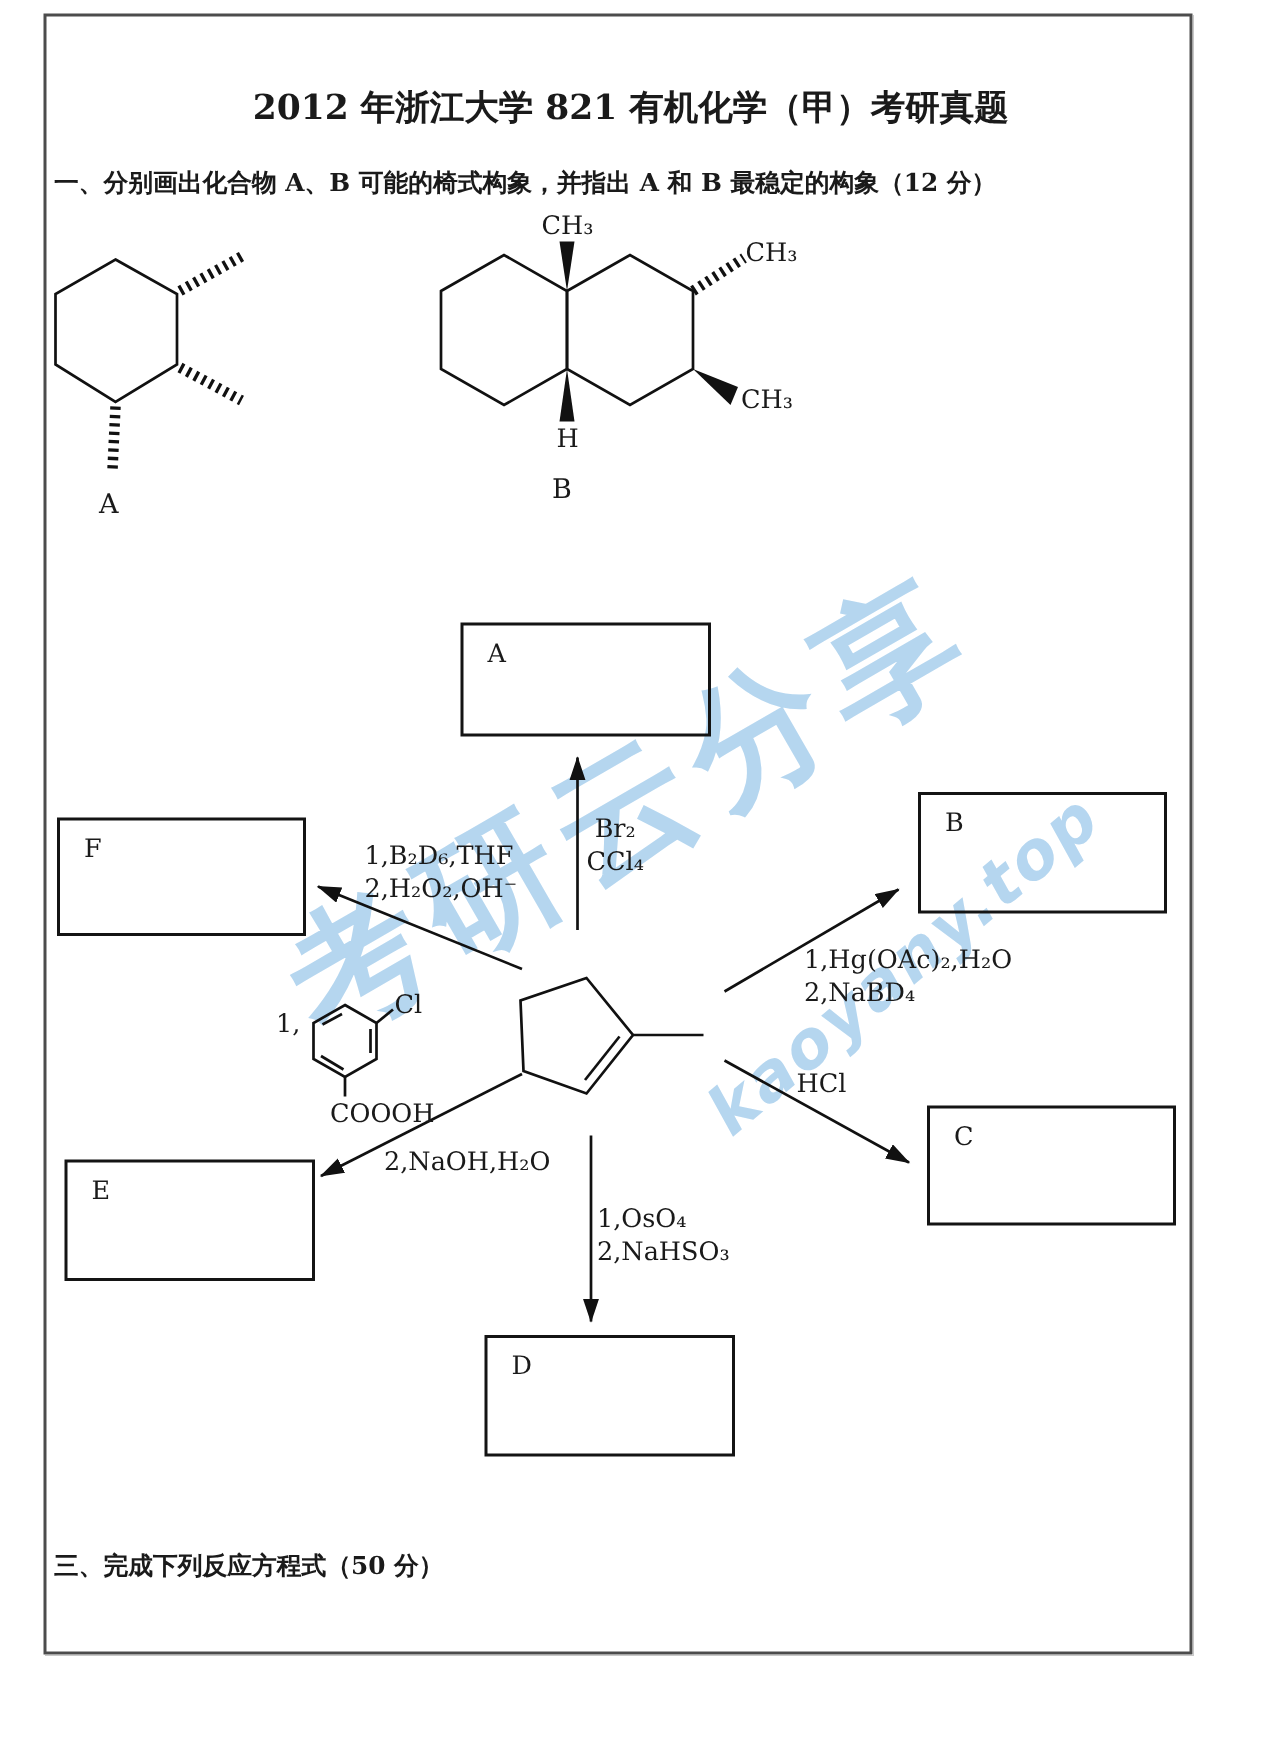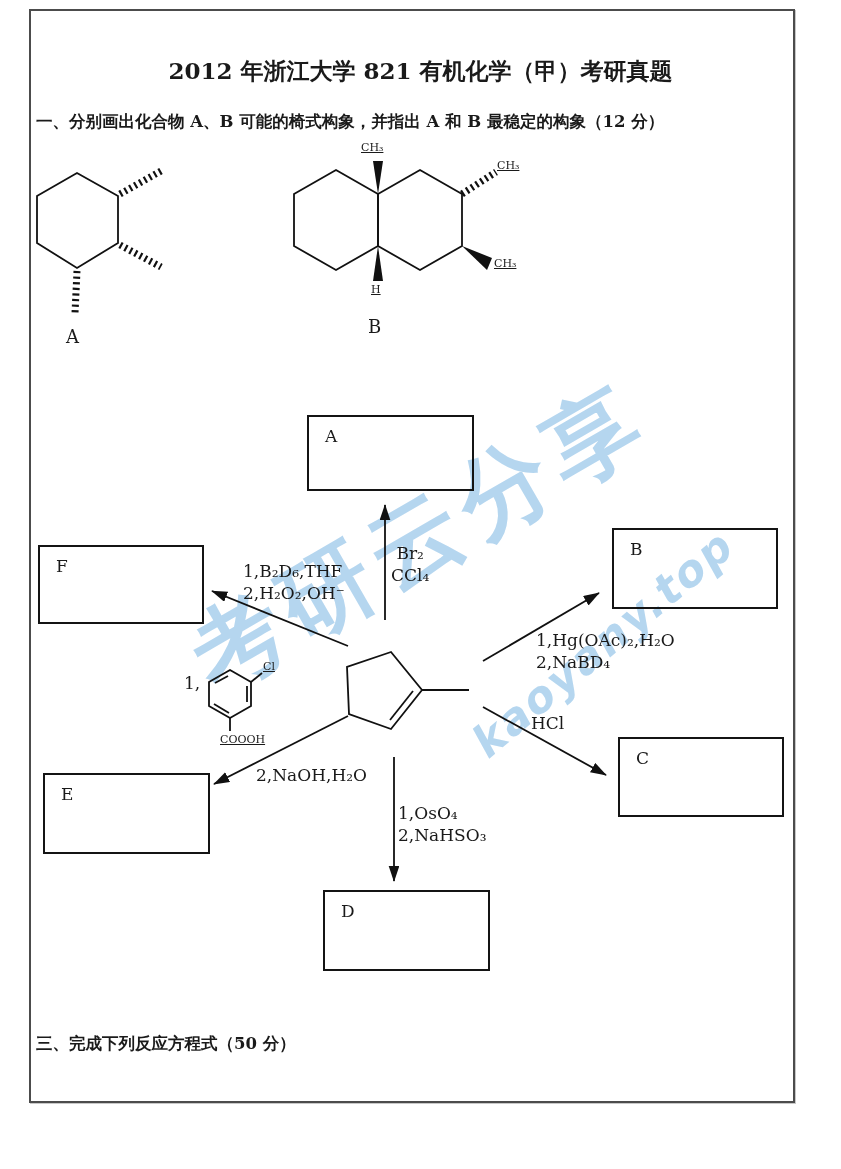--- a/index.html
+++ b/index.html
@@ -11,21 +11,21 @@
     position:absolute;left:29px;top:9px;width:762px;height:1090px;
     border:2px solid #4c4c4c;box-shadow:1px 1px 0 #c8c8c8;
   }
   .abs{position:absolute;white-space:nowrap;}
   .title{left:0;top:56px;width:841px;text-align:center;font-size:23px;font-weight:bold;}
   .question{font-size:16.5px;font-weight:bold;}
   .q1{left:36px;top:111px;}
   .q2{left:36px;top:371px;}
   .q3{left:36px;top:1033px;}
   .compound-label{font-size:18px;}
-  .chem-label{font-size:11px;text-decoration:underline;}
+  .chem-label{font-size:17px;}
   .reagent{font-size:17px;line-height:22px;}
   .reagent div{white-space:nowrap;}
   .answer-box{
     position:absolute;border:2.2px solid #141414;background:transparent;
   }
   .answer-box .box-label{
     position:absolute;left:16px;top:9px;font-size:17px;
   }
   svg.artwork{position:absolute;left:0;top:0;z-index:2;}
   .textlayer{position:absolute;left:0;top:0;width:841px;height:1169px;z-index:3;}

